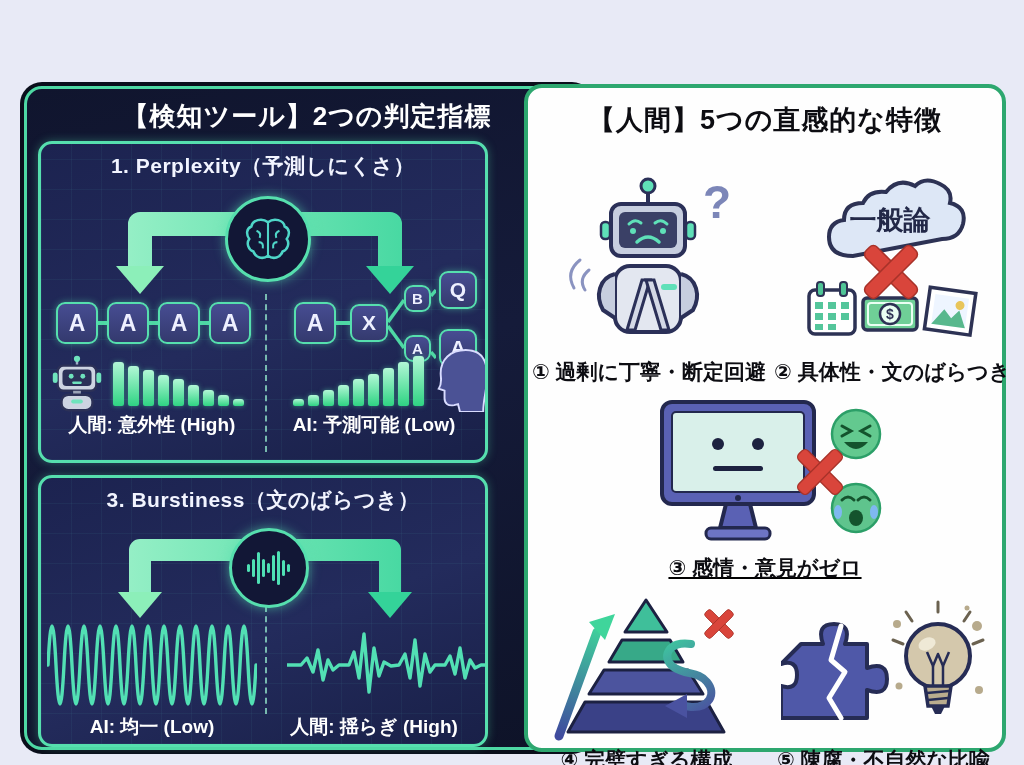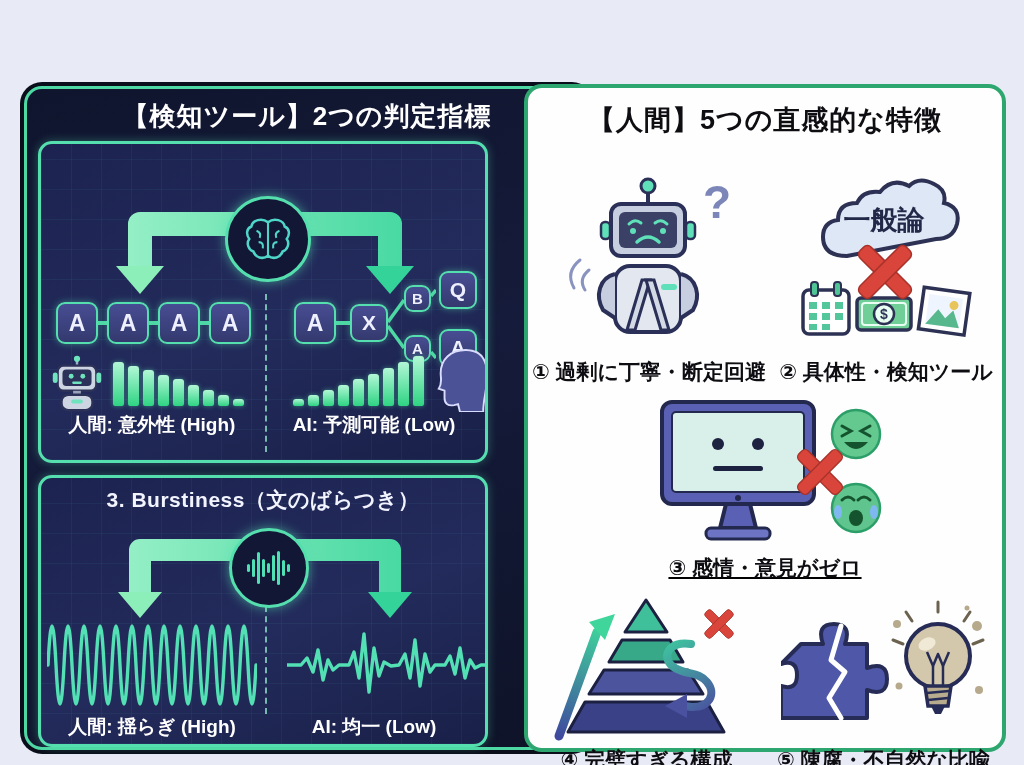--- a/index.html
+++ b/index.html
@@ -110,20 +110,21 @@
 </svg>
 
 <div class="page">
 
 
   <div class="lp-outer">
     <div class="lp-inner">
       <div class="lp-header">【検知ツール】2つの判定指標</div>
 
       <div class="sub-panel sp1">
+        <div class="sp-title">1. Perplexity（予測しにくさ）</div>
 
         <svg class="icon-abs" style="left:14px;top:50px;" width="420" height="100" viewBox="0 0 420 100">
           <defs>
             <linearGradient id="gradP" gradientUnits="userSpaceOnUse" x1="0" y1="0" x2="420" y2="0">
               <stop offset="0" stop-color="#a9f5cf"></stop>
                 <stop offset="1" stop-color="#34d399"></stop>
             </linearGradient>
           </defs>
           <path d="M85 76 L85 30 L335 30 L335 76" fill="none" stroke="url(#gradP)" stroke-width="24" stroke-linejoin="round"></path>
           <polygon points="61,72 109,72 85,100" fill="#8cefb9"></polygon>
@@ -246,22 +247,22 @@
 
         <svg class="icon-abs" style="left:6px;top:142px;" width="210" height="90" viewBox="0 0 210 90">
           <path d="M1 45 q4 -78 8 0 q4 78 8 0 q4 -78 8 0 q4 78 8 0 q4 -78 8 0 q4 78 8 0 q4 -78 8 0 q4 78 8 0 q4 -78 8 0 q4 78 8 0 q4 -78 8 0 q4 78 8 0 q4 -78 8 0 q4 78 8 0 q4 -78 8 0 q4 78 8 0 q4 -78 8 0 q4 78 8 0 q4 -78 8 0 q4 78 8 0 q4 -78 8 0 q4 78 8 0 q4 -78 8 0 q4 78 8 0 q4 -78 8 0 q4 78 8 0" fill="none" stroke="#52e0b4" stroke-width="3.4" stroke-linecap="round"></path>
         </svg>
 
         <svg class="icon-abs" style="left:246px;top:142px;" width="210" height="90" viewBox="0 0 210 90">
           <path d="M0 45 L14 45 L20 38 L26 52 L31 30 L36 60 L41 40 L46 50 L52 45 L62 45 L67 32 L72 58 L77 14 L82 72 L87 28 L92 56 L97 42 L104 46 L112 45 L118 34 L123 58 L128 20 L133 66 L138 34 L143 52 L148 45 L158 45 L163 36 L168 54 L173 28 L178 58 L183 40 L188 48 L194 45 L210 45" fill="none" stroke="#52e0b4" stroke-width="3.4" stroke-linejoin="round" stroke-linecap="round"></path>
         </svg>
 
         <div class="metric-labels" style="top:236px;">
+          <span>AI: 均一 (Low)</span>
           <span>人間: 揺らぎ (High)</span>
-          <span>AI: 均一 (Low)</span>
         </div>
       </div>
     </div>
   </div>
 
   <div class="rp">
     <div class="rp-header">【人間】5つの直感的な特徴</div>
 
     <div class="rp-row row1">
 
@@ -315,21 +316,21 @@
             <text x="89" y="147" font-size="14" font-weight="bold" fill="#2d3254" text-anchor="middle">$</text>
           </g>
           <g transform="rotate(8 148 140)">
             <rect x="126" y="118" width="46" height="42" fill="#ffffff" stroke="#2d3254" stroke-width="3.5"></rect>
             <rect x="132" y="124" width="34" height="30" fill="#eef5ff"></rect>
             <circle cx="158" cy="132" r="4.5" fill="#e8c55a"></circle>
             <path d="M132 154 L143 138 L151 146 L158 137 L166 154 Z" fill="#58b88d"></path>
           </g>
           <use href="#xsym" transform="translate(90,100) scale(0.78)"></use>
         </svg>
-        <div class="rp-caption">② 具体性・検知ツール</div>
+        <div class="rp-caption">② 具体性・文のばらつき</div>
       </div>
     </div>
 
     <div class="rp-row row2">
 
       <div class="rp-item">
         <svg width="250" height="156" viewBox="0 0 250 156">
           <rect x="22" y="6" width="152" height="102" rx="10" fill="#5a61b4" stroke="#23284e" stroke-width="4"></rect>
           <rect x="32" y="16" width="132" height="80" rx="4" fill="#d9f0ea" stroke="#23284e" stroke-width="2"></rect>
           <circle cx="78" cy="48" r="6" fill="#1d2240"></circle>

